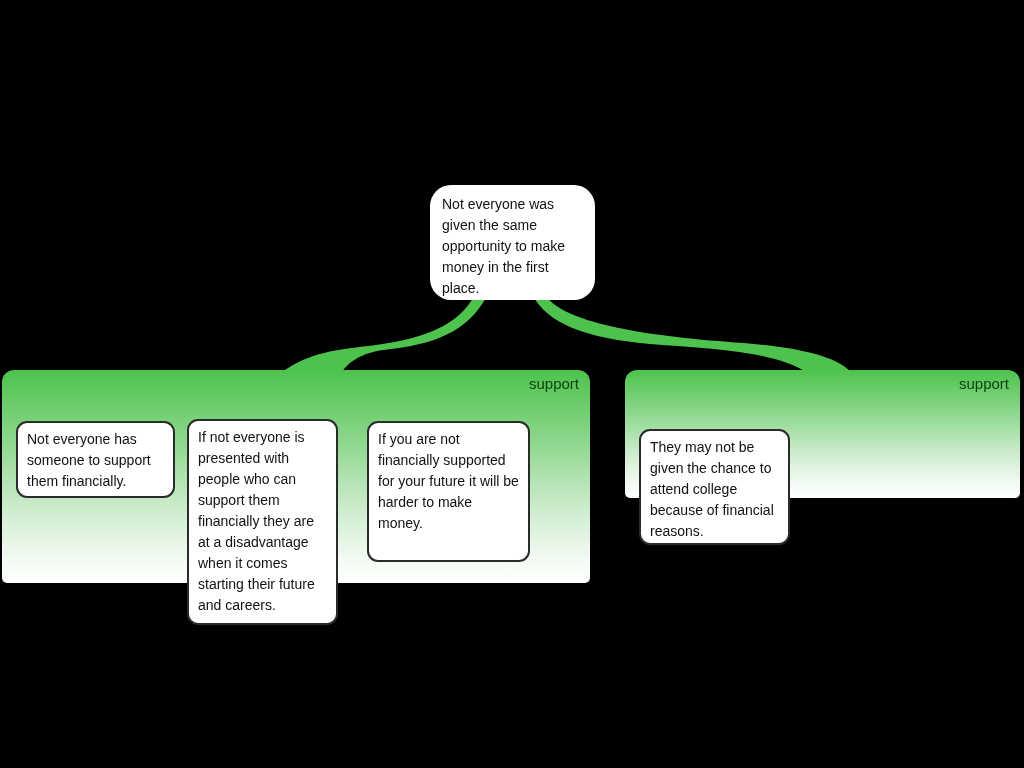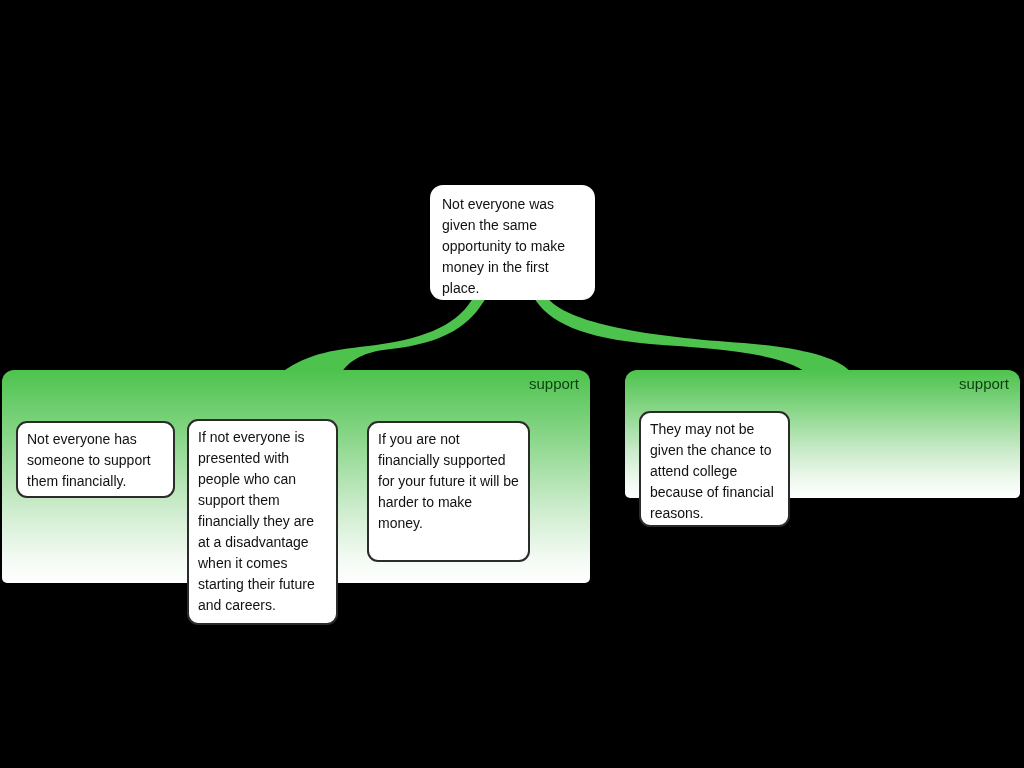--- a/index.html
+++ b/index.html
@@ -24,21 +24,21 @@
     pointer-events: none;
   }
   .claim-box {
     position: absolute;
     left: 430px;
     top: 185px;
     width: 165px;
     height: 115px;
     box-sizing: border-box;
     background: #ffffff;
-    border-radius: 13px;
+    border-radius: 21px;
     padding: 9px 12px;
     font-size: 14px;
     line-height: 21px;
     color: #111111;
   }
   .group {
     position: absolute;
     border-radius: 12px 12px 5px 5px;
     background: linear-gradient(180deg, #4dc34d 0%, #86d586 30%, #cdeccd 65%, #f2faf2 88%, #feffff 100%);
   }
@@ -70,21 +70,21 @@
     border-radius: 11px;
     padding: 6px 9px;
     font-size: 14px;
     line-height: 21px;
     color: #111111;
     margin-top: 40px;
   }
   .g1-r1 { left: 14px;  top: 11px; width: 159px; height: 77px; }
   .g1-r2 { left: 185px; top: 9px;  width: 151px; height: 206px; }
   .g1-r3 { left: 365px; top: 11px; width: 163px; height: 141px; }
-  .g2-r1 { left: 14px;  top: 1px; width: 151px; height: 116px; }
+  .g2-r1 { left: 14px;  top: 19px; width: 151px; height: 116px; }
   .g2-r2 { left: 171px; top: 9px;  width: 168px; height: 93px; }
 </style>
 </head>
 <body>
 
 <div class="canvas">
 
   <svg class="connector-layer" viewBox="0 0 1024 768" xmlns="http://www.w3.org/2000/svg">
     <path d="M 474,296
              C 460,323 428,338 376,345

